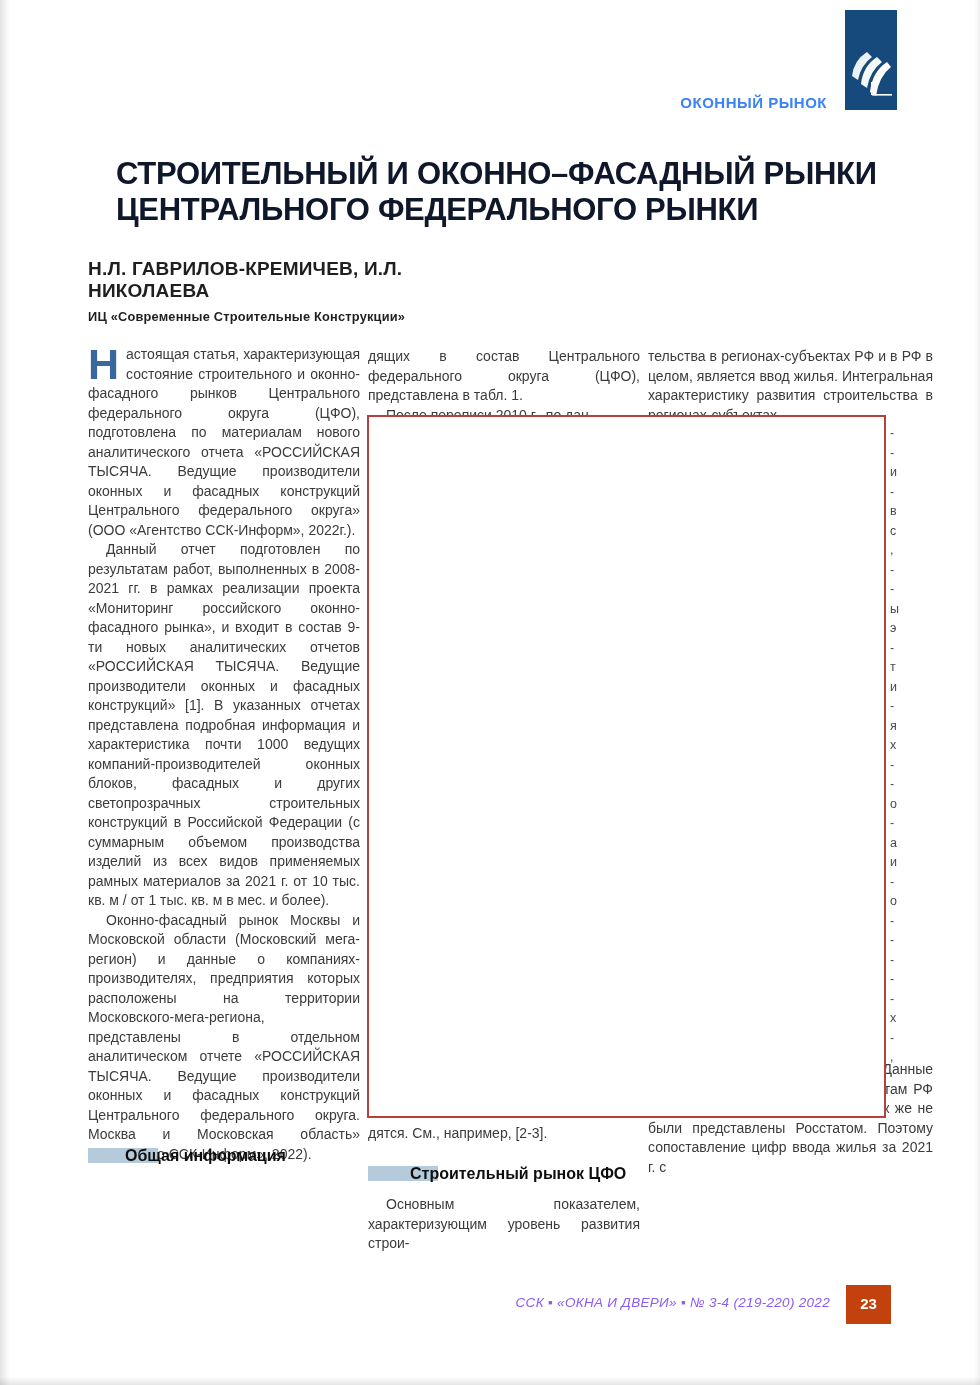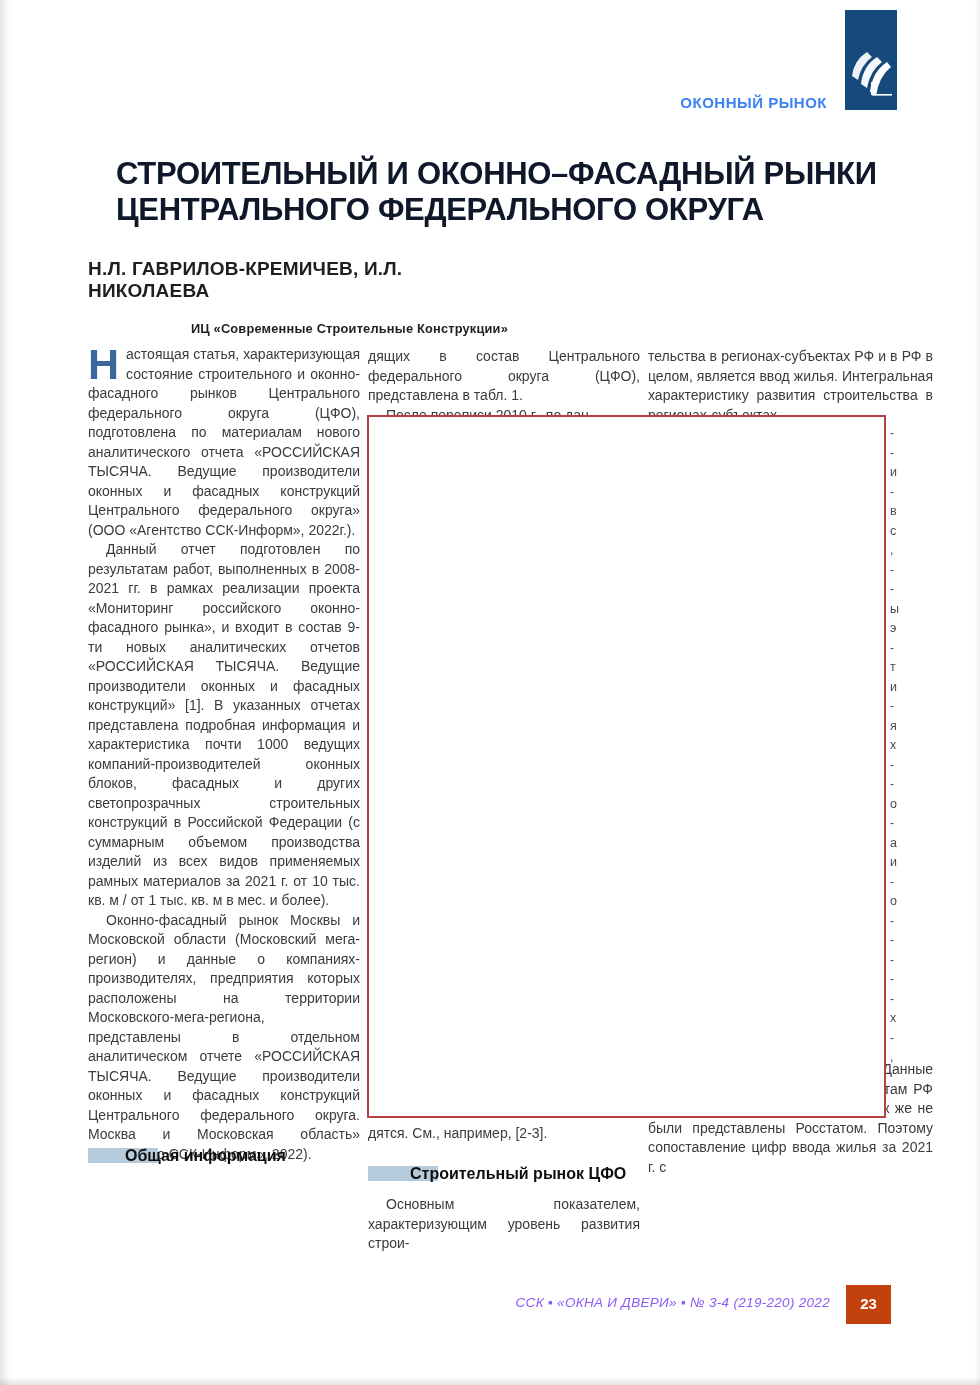--- a/index.html
+++ b/index.html
@@ -33,21 +33,21 @@
 
   .title {
     position:absolute; left:88px; top:156px; width:810px;
     color:#0f172a; font-weight:bold; font-size:31px; line-height:36px;
     letter-spacing:-0.3px;
     margin-left:28px;
   }
 
   .byline { position:absolute; left:88px; top:258px; width:420px; color:#1f1f1f; }
   .byline .authors     { font-weight:bold; font-size:19px; letter-spacing:.2px; }
-  .byline .affiliation { font-weight:bold; font-size:12.8px; margin-top:19px; letter-spacing:.2px;text-align:right; }
+  .byline .affiliation { font-weight:bold; font-size:12.8px; margin-top:7px; letter-spacing:.2px; }
 
   .col { position:absolute; width:272px; font-size:14px; line-height:19.5px;
          text-align:justify; color:#3b3b3b; }
   .col p { margin:0; }
   .col p.indent { text-indent:18px; }
 
   #col1-flow { left:88px;  top:345px; }
   #col2-flow { left:368px; top:347px; z-index:1; }
   #col3-flow { left:648px; top:347px; width:285px; z-index:1; }
 
@@ -105,21 +105,21 @@
       <path d="M25 50 Q27 30 42 20 L46 25 Q34 34 31 54 Z"></path>
       <rect x="27" y="52" width="20" height="1.6"></rect>
       <rect x="26" y="40" width="1.6" height="13"></rect>
     </g>
   </svg>
 </div>
 <div class="kicker">ОКОННЫЙ РЫНОК</div>
 
 <div class="title">
   <div>СТРОИТЕЛЬНЫЙ И ОКОННО–ФАСАДНЫЙ РЫНКИ</div>
-  <div>ЦЕНТРАЛЬНОГО ФЕДЕРАЛЬНОГО ОКРУГА</div>
+  <div>ЦЕНТРАЛЬНОГО ФЕДЕРАЛЬНОГО РЫНКИ</div>
 </div>
 
 <div class="byline">
   <div class="authors">Н.Л. ГАВРИЛОВ-КРЕМИЧЕВ, И.Л. НИКОЛАЕВА</div>
   <div class="affiliation">ИЦ «Современные Строительные Конструкции»</div>
 </div>
 
 <div class="col" id="col1-flow">
   <p><span class="dropcap">Н</span><span>астоящая статья, характеризующая состояние строительного и оконно-фасадного рынков Центрального федерального округа (ЦФО), подготовлена по материалам нового аналитического отчета «РОССИЙСКАЯ ТЫСЯЧА. Ведущие производители оконных и фасадных конструкций Центрального федерального округа» (ООО «Агентство ССК-Информ», 2022г.).</span></p>
   <p class="indent">Данный отчет подготовлен по результатам работ, выполненных в 2008-2021 гг. в рамках реализации проекта «Мониторинг российского оконно-фасадного рынка», и входит в состав 9-ти новых аналитических отчетов «РОССИЙСКАЯ ТЫСЯЧА. Ведущие производители оконных и фасадных конструкций» [1]. В указанных отчетах представлена подробная информация и характеристика почти 1000 ведущих компаний-производителей оконных блоков, фасадных и других светопрозрачных строительных конструкций в Российской Федерации (с суммарным объемом производства изделий из всех видов применяемых рамных материалов за 2021 г. от 10 тыс. кв. м / от 1 тыс. кв. м в мес. и более).</p>

